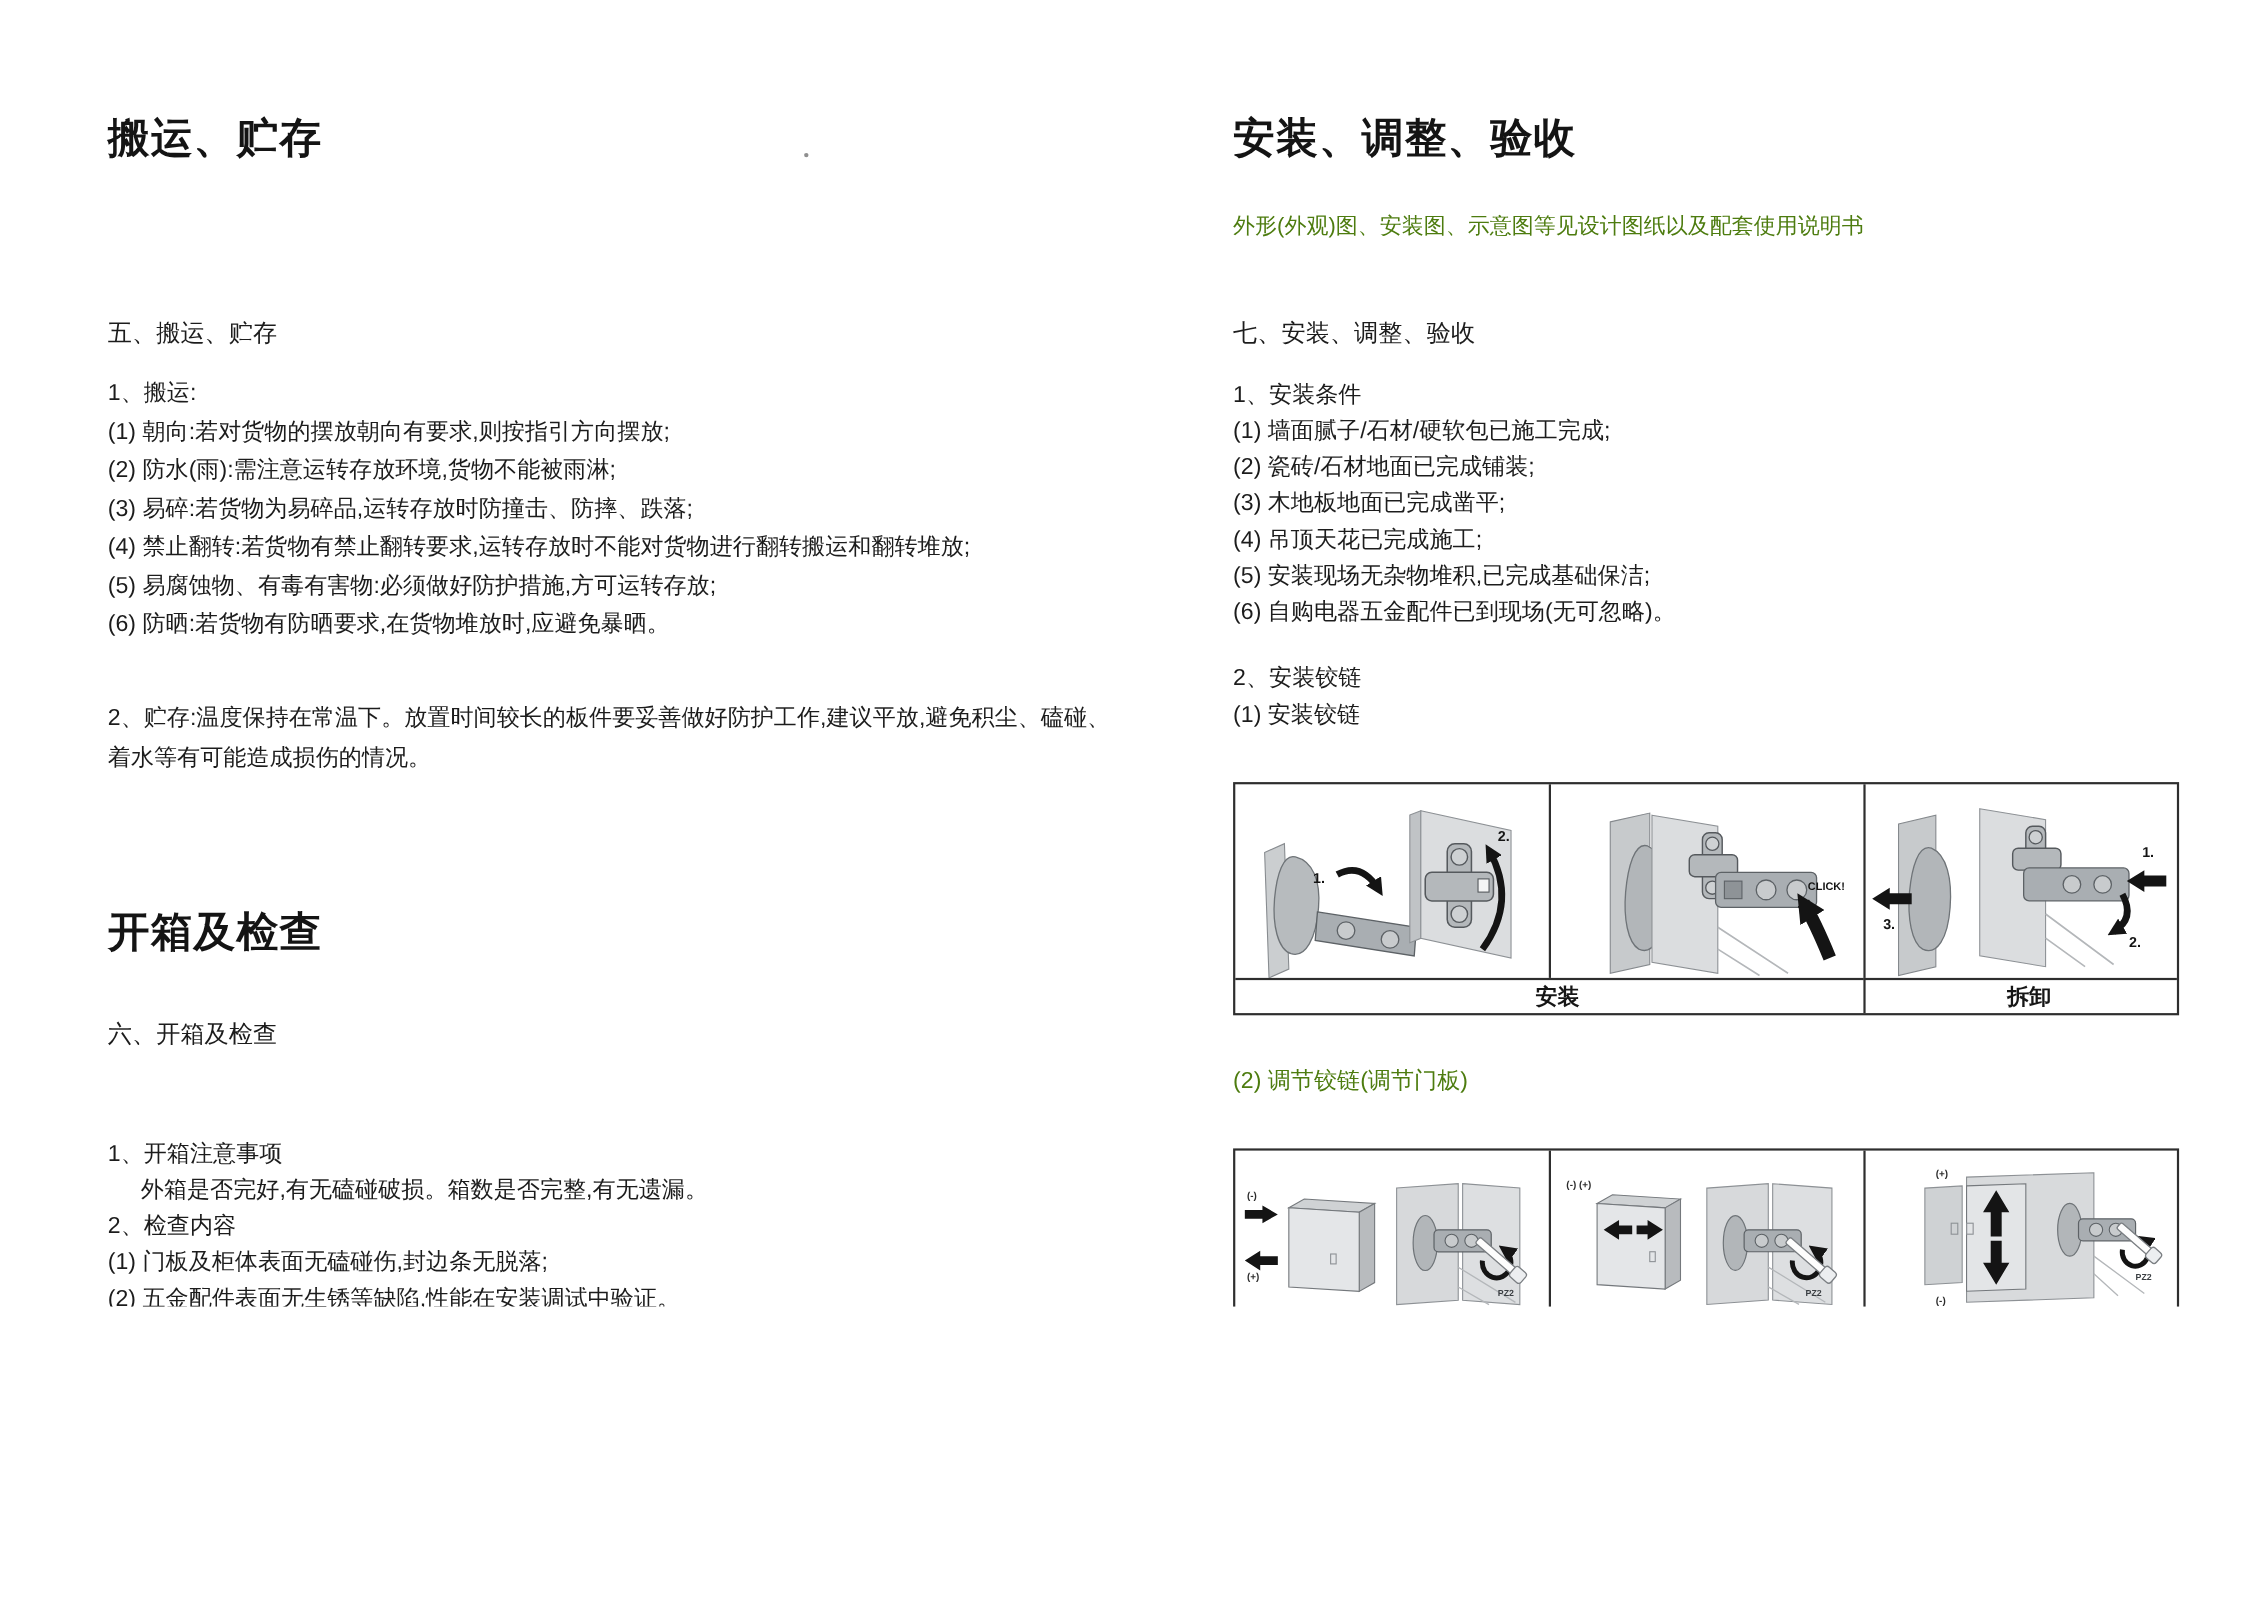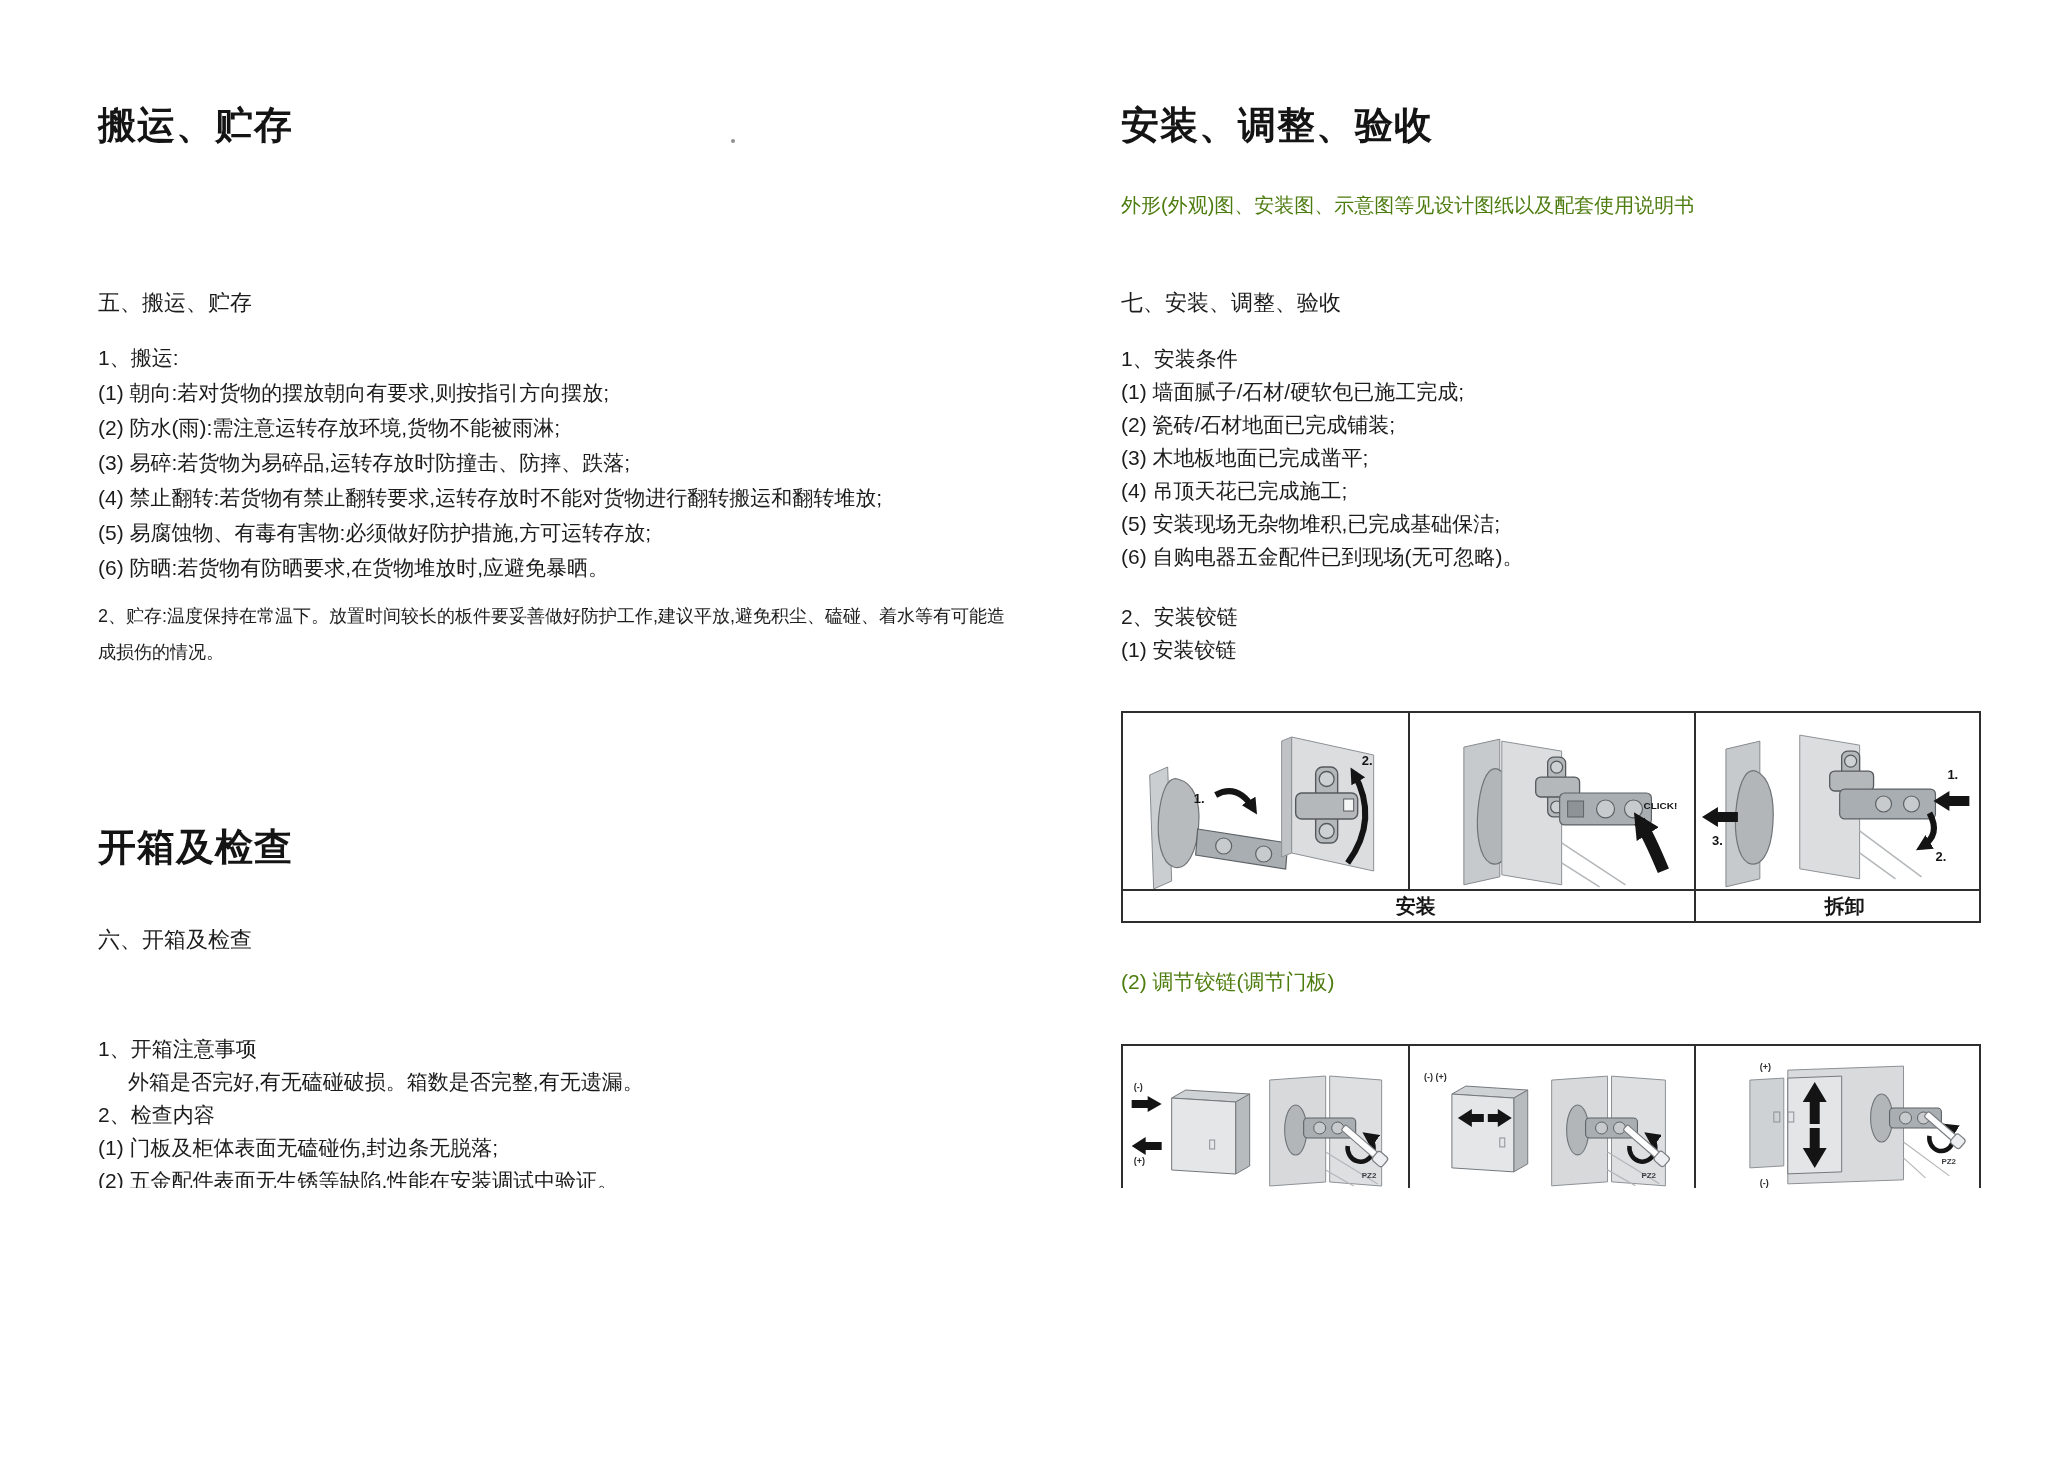--- a/index.html
+++ b/index.html
@@ -6,21 +6,21 @@
   .page{position:relative;width:2048px;height:1188px;background:#ffffff;overflow:hidden;
         font-family:"Liberation Sans",sans-serif;color:#1c1c1c;}
   .abs{position:absolute;}
   .h1{font-size:38px;font-weight:700;color:#141414;letter-spacing:1px;white-space:nowrap;}
   .sec{font-size:22px;color:#1c1c1c;white-space:nowrap;}
   .sub{font-size:20px;color:#4d7c0f;white-space:nowrap;}
   .bodyblock{font-size:21px;color:#1c1c1c;}
   .line{height:35px;line-height:35px;white-space:nowrap;}
   .line-r{height:33px;line-height:33px;white-space:nowrap;}
   .indent{padding-left:30px;}
-  .para{font-size:18px;line-height:36px;width:918px;}
+  .para{font-size:21px;line-height:36px;width:918px;margin-top:37px;}
   .pagenum{font-size:19px;color:#222;}
   .dot{width:4px;height:4px;border-radius:50%;background:#8f8f8f;}
 
   .fig{display:grid;grid-template-columns:1fr 1fr 1fr;background:#fff;
        border:2px solid #2e2e2e;box-sizing:border-box;}
   .fig1{grid-template-rows:176px 32px;}
   .fig2{grid-template-rows:144px 32px;}
   .panel{position:relative;border-left:2px solid #2e2e2e;overflow:hidden;}
   .panel.first{border-left:none;}
   .panel svg{width:100%;height:100%;display:block;}

